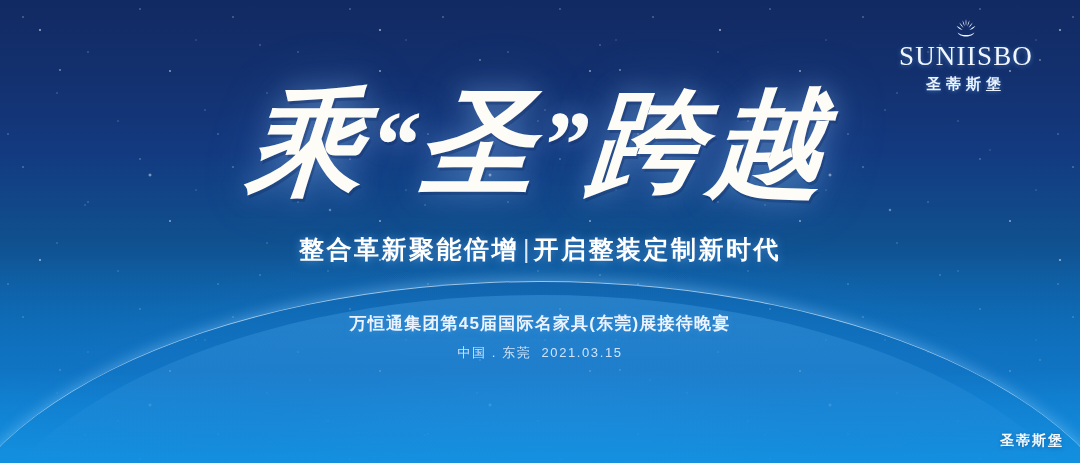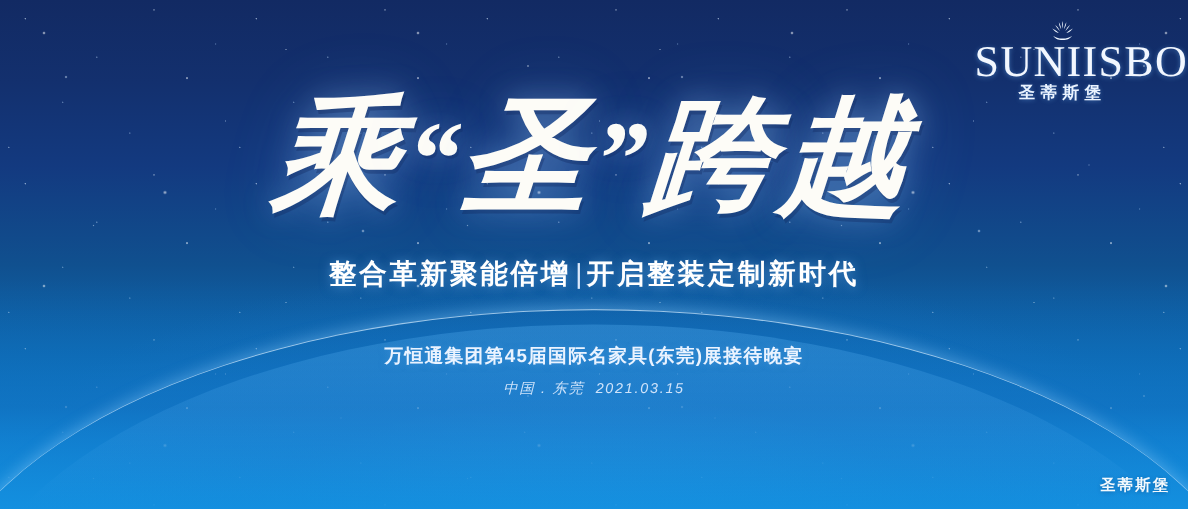--- a/index.html
+++ b/index.html
@@ -69,21 +69,21 @@
   .arc-glow{
     position:absolute;left:2%;right:2%;top:14px;height:300px;
     border-radius:50% 50% 0 0 / 100% 100% 0 0;
     background:linear-gradient(180deg,rgba(90,180,245,.30),rgba(70,160,235,0) 55%);
   }
   
   #logo{position:absolute;right:34px;top:18px;width:160px;text-align:center;}
   .logo-mark{display:block;margin:0 auto 1px;height:20px;}
   .logo-word{
     font-family:"Liberation Serif","DejaVu Serif",serif;
-    font-size:40px;line-height:34px;letter-spacing:1.2px;
+    font-size:27px;line-height:34px;letter-spacing:1.2px;
     color:#f2f7ff;font-weight:400;white-space:nowrap;
     text-shadow:0 1px 5px rgba(120,190,255,.45);
   }
   .logo-cn{
     margin-top:2px;font-size:15px;letter-spacing:5px;
     color:#eaf3ff;font-weight:700;white-space:nowrap;
     text-shadow:0 1px 4px rgba(120,190,255,.4);
   }
   
   #headline{
@@ -112,21 +112,21 @@
   
   #event{
     position:absolute;left:0;right:0;top:313px;text-align:center;
     font-size:17px;line-height:22px;font-weight:700;
     color:#eaf3ff;letter-spacing:1.2px;white-space:nowrap;
     text-shadow:0 1px 6px rgba(80,160,230,.5);
   }
   #meta{
     position:absolute;left:0;right:0;top:344px;text-align:center;
     font-size:13px;line-height:18px;font-weight:400;
-    color:#cfe3fa;letter-spacing:1.6px;white-space:nowrap;font-style:italic;
+    color:#cfe3fa;letter-spacing:1.6px;white-space:nowrap;
   }
   #meta .date{margin-left:10px;}
   
   #watermark{
     position:absolute;right:16px;bottom:14px;
     font-size:14px;line-height:18px;font-weight:700;
     color:#ffffff;letter-spacing:2px;opacity:.95;
     text-shadow:0 1px 4px rgba(10,60,120,.45);
   }
 </style>

